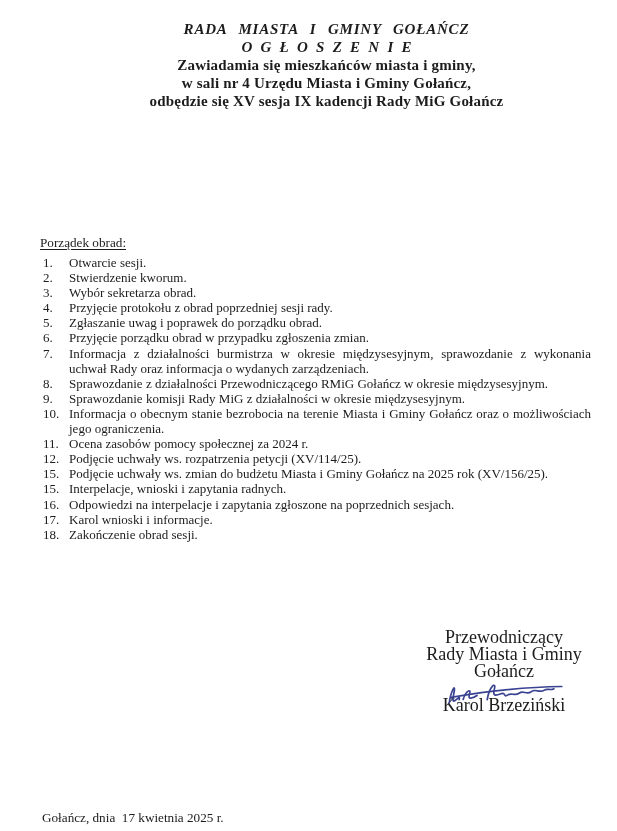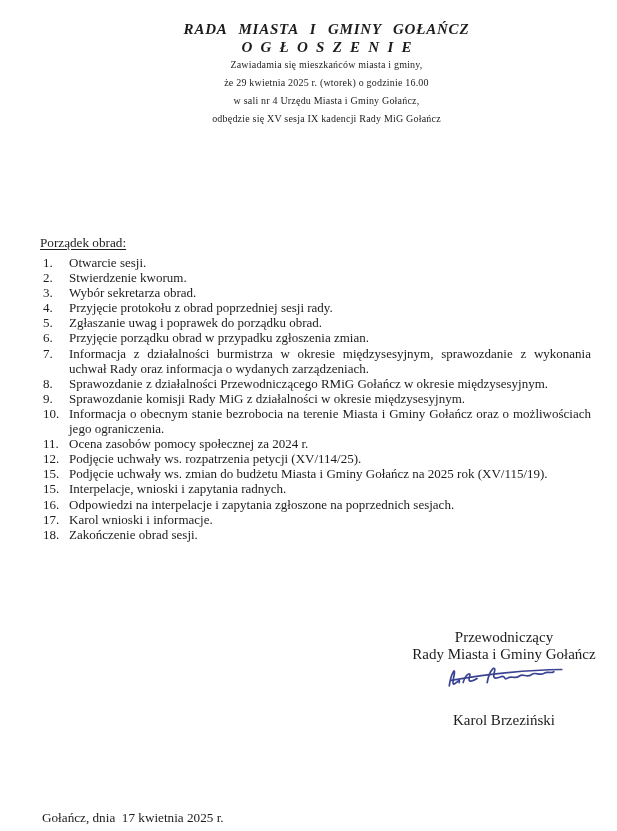--- a/index.html
+++ b/index.html
@@ -37,22 +37,22 @@
   }
   .announcement-heading {
     font-size: 15px;
     font-weight: bold;
     font-style: italic;
     letter-spacing: 0.55em;
     line-height: 18px;
     margin-right: -0.55em; 
   }
   .intro-line {
-    font-size: 10px;
-    font-weight: normal;
+    font-size: 15px;
+    font-weight: bold;
     line-height: 18px;
     letter-spacing: 0.2px;
   }
 
   
   .agenda {
     position: absolute;
     top: 235px;
     left: 40px;
     right: 26px;
@@ -83,42 +83,41 @@
     text-align: justify;
   }
 
   
   .signature-block {
     position: absolute;
     top: 629px;
     left: 398px;
     width: 212px;
     text-align: center;
-    font-size: 15px;
+    font-size: 18px;
     line-height: 17px;
   }
   .sig-wrap {
     position: relative;
     margin-top: 1px;
     height: 40px;
   }
   .scrawl {
     position: absolute;
     top: -4px;
     left: 50%;
     transform: translateX(-50%) rotate(-2deg);
     z-index: 2;
   }
   .sig-name {
     position: absolute;
     top: 16px;
     left: 0;
     right: 0;
     z-index: 1;
-    margin-top: 32px;
   }
 
   
   .dateline {
     position: absolute;
     top: 802px;
     left: 42px;
     font-size: 13.2px;
     white-space: pre;
     margin-top: 8px;
@@ -129,21 +128,20 @@
 
 <div class="page">
 
   <div class="header">
     <div class="org-title">RADA MIASTA I GMINY GOŁAŃCZ</div>
     <div class="announcement-heading">OGŁOSZENIE</div>
     <div class="intro">
 
         <div class="intro-line">Zawiadamia się mieszkańców miasta i gminy,</div>
 
-        <div class="intro-line">że 29 kwietnia 2025 r. (wtorek) o godzinie 16.00</div>
 
         <div class="intro-line">w sali nr 4 Urzędu Miasta i Gminy Gołańcz,</div>
 
         <div class="intro-line">odbędzie się XV sesja IX kadencji Rady MiG Gołańcz</div>
       </div>
   </div>
 
   <div class="agenda">
     <div class="agenda-heading">Porządek obrad:</div>
     <ol class="agenda-list">
@@ -203,21 +201,21 @@
           <span class="agenda-text">Ocena zasobów pomocy społecznej za 2024 r.</span>
         </li>
 
         <li class="agenda-item">
           <span class="agenda-num">12.</span>
           <span class="agenda-text">Podjęcie uchwały ws. rozpatrzenia petycji (XV/114/25).</span>
         </li>
 
         <li class="agenda-item">
           <span class="agenda-num">15.</span>
-          <span class="agenda-text">Podjęcie uchwały ws. zmian do budżetu Miasta i Gminy Gołańcz na 2025 rok (XV/115/19).</span>
+          <span class="agenda-text">Podjęcie uchwały ws. zmian do budżetu Miasta i Gminy Gołańcz na 2025 rok (XV/156/25).</span>
         </li>
 
 
         <li class="agenda-item">
           <span class="agenda-num">15.</span>
           <span class="agenda-text">Interpelacje, wnioski i zapytania radnych.</span>
         </li>
 
         <li class="agenda-item">
           <span class="agenda-num">16.</span>

